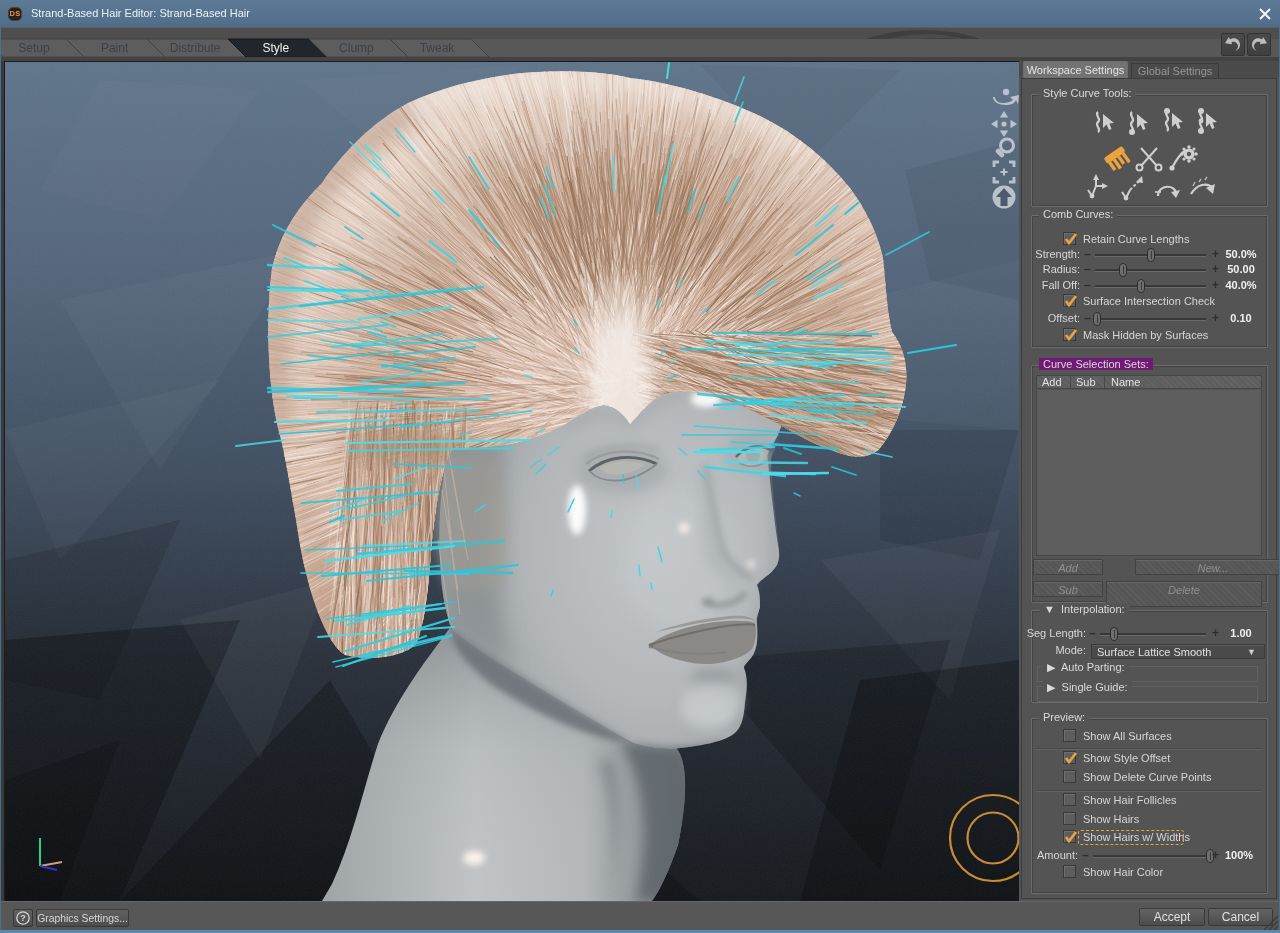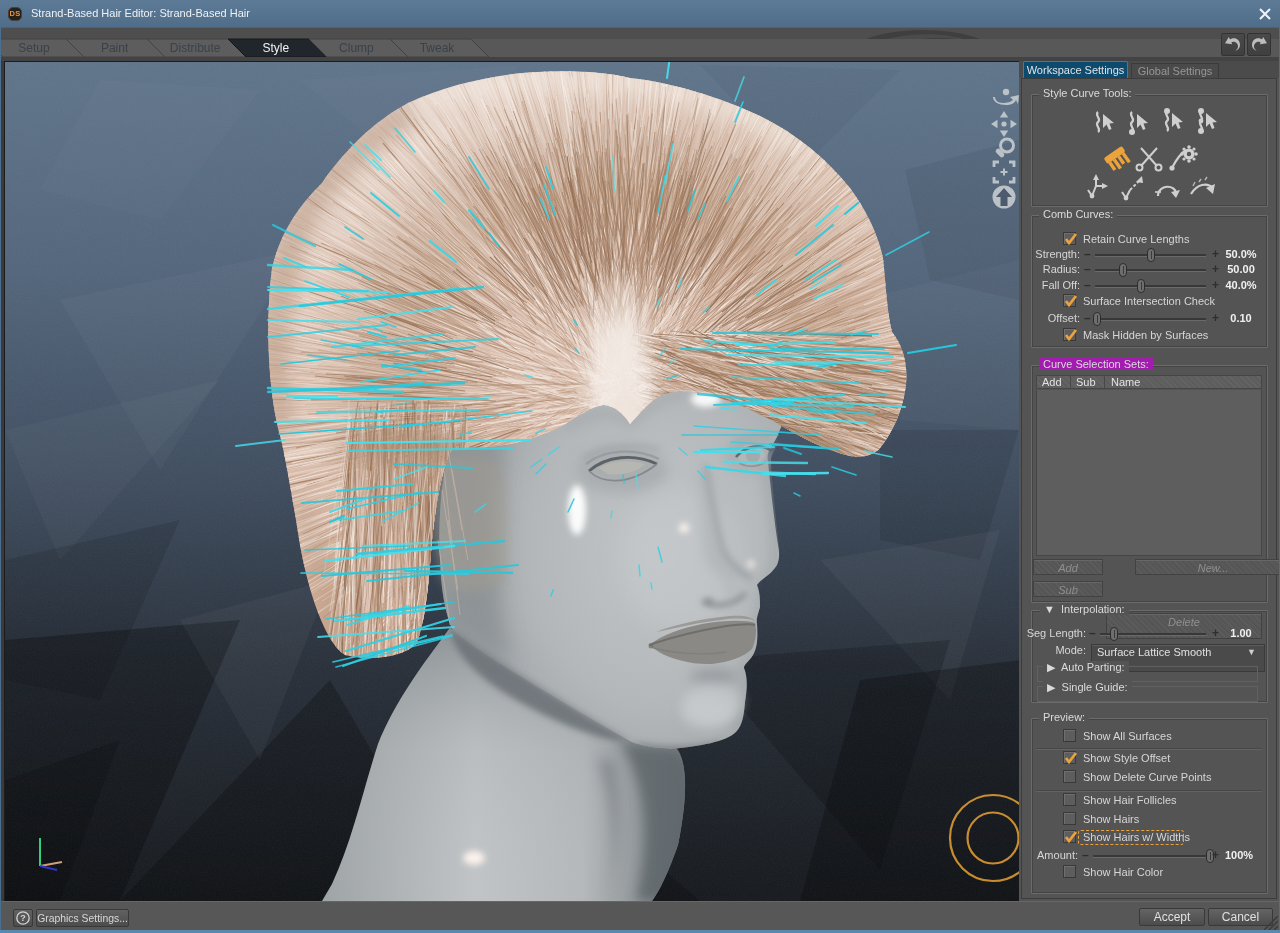--- a/index.html
+++ b/index.html
@@ -739,21 +739,21 @@
   <g transform="translate(1004,197)">
     <circle cx="0" cy="0" r="11.5"></circle>
     <path d="M0,-9 L8,0 L3.5,0 L3.5,9 L-3.5,9 L-3.5,0 L-8,0 Z" fill="#4b5a6c"></path>
   </g>
 </g>
 </svg>
 </div>
 <div style="position:absolute;left:1019px;top:61px;width:261px;height:840px;background:#545454"></div>
 <div style="position:absolute;left:1019px;top:61px;width:261px;height:17px;background:#4b4b4b"></div>
 <div style="position:absolute;left:1131px;top:63px;width:88px;height:15px;background:#4a4a4a;border:1px solid #3a3a3a;border-bottom:none;color:#969696;font-size:11px;text-align:center;line-height:15px">Global Settings</div>
-<div style="position:absolute;left:1023px;top:61px;width:105px;height:17px;background:#0c4a6e;border:1px solid #6d6d6d;border-bottom:none;color:#e3e3e3;font-size:11px;text-align:center;line-height:16px;border-radius:2px 2px 0 0">Workspace Settings</div>
+<div style="position:absolute;left:1023px;top:61px;width:105px;height:17px;background:#737373;border:1px solid #6d6d6d;border-bottom:none;color:#e3e3e3;font-size:11px;text-align:center;line-height:16px;border-radius:2px 2px 0 0">Workspace Settings</div>
 <div style="position:absolute;left:1021px;top:78px;width:256px;height:821px;border:1px solid #3c3c3c;background:#545454"></div>
 <div style="position:absolute;left:1031px;top:94px;width:237px;height:113px;border:1px solid #6b6b6b;border-radius:1px;box-shadow:inset 0 0 0 1px rgba(40,40,40,0.35)"></div>
 <div style="position:absolute;left:1039px;top:87px;background:#545454;padding:0 4px;font-size:11px;color:#dadada;white-space:nowrap">Style Curve Tools:</div>
 <svg width="240" height="120" viewBox="0 0 240 120" style="position:absolute;left:1028px;top:100px" xmlns="http://www.w3.org/2000/svg">
 <defs>
       <g id="curs">
         <path d="M0,0 L0,14 L3.5,10.5 L6,16 L8.5,15 L6.5,9.5 L11,9 Z" fill="#cfcfcf"></path>
       </g>
 <g id="sq">
         <path d="M0,0 C-4,3 4,7 0,10 C-4,13 4,17 0,20" stroke="#cfcfcf" stroke-width="2.2" fill="none"></path>
@@ -879,44 +879,44 @@
   </div>
 <div style="position:absolute;left:1212px;top:311px;font-size:12px;font-weight:bold;color:#2e2e2e">+</div>
 <div style="position:absolute;left:1211px;top:312px;width:60px;text-align:center;font-size:11px;font-weight:bold;color:#f0f0f0">0.10</div>
 <div style="position:absolute;left:1063px;top:328px;width:13px;height:13px;background:#5d5d5d;border:1px solid #393939;box-shadow:inset 1px 1px 0 #6f6f6f">
     <svg width="15" height="15" viewBox="0 0 15 15" style="position:absolute;left:-1px;top:-1px">
       <path d="M3,7 L6,11 L13,2" stroke="#eda33b" stroke-width="2.6" fill="none"></path>
     </svg>
   </div>
 <div style="position:absolute;left:1083px;top:329px;font-size:11px;color:#d6d6d6;white-space:nowrap">Mask Hidden by Surfaces</div>
 <div style="position:absolute;left:1031px;top:365px;width:237px;height:238px;border:1px solid #6b6b6b;border-radius:1px;box-shadow:inset 0 0 0 1px rgba(40,40,40,0.35)"></div>
-<div style="position:absolute;left:1039px;top:358px;background:#a21caf;padding:0 4px;font-size:11px;color:#dadada;white-space:nowrap">Curve Selection Sets:</div>
+<div style="position:absolute;left:1039px;top:358px;background:#701a75;padding:0 4px;font-size:11px;color:#dadada;white-space:nowrap">Curve Selection Sets:</div>
 <div style="position:absolute;left:1036px;top:375px;width:226px;height:14px;background:#5f5f5f;background-image:repeating-linear-gradient(45deg, rgba(255,255,255,0.035) 0 1px, rgba(0,0,0,0.04) 1px 2px, transparent 2px 4px);border:1px solid #464646"></div>
 <div style="position:absolute;left:1042px;top:376px;font-size:11px;color:#e2e2e2">Add</div>
 <div style="position:absolute;left:1076px;top:376px;font-size:11px;color:#e2e2e2">Sub</div>
 <div style="position:absolute;left:1111px;top:376px;font-size:11px;color:#e2e2e2">Name</div>
 <div style="position:absolute;left:1070px;top:376px;width:1px;height:13px;background:#484848"></div>
 <div style="position:absolute;left:1104px;top:376px;width:1px;height:13px;background:#484848"></div>
 <div style="position:absolute;left:1036px;top:390px;width:226px;height:166px;background:#5e5e5e;border:1px solid #464646;border-top:none"></div>
 <div style="position:absolute;left:1033px;top:559px;width:70px;height:16px;line-height:16px;background:#575757;background-image:repeating-linear-gradient(45deg, rgba(255,255,255,0.035) 0 1px, rgba(0,0,0,0.04) 1px 2px, transparent 2px 4px);border:1px solid #424242;box-shadow:inset 0 1px 0 #676767;color:#8f8f8f;font-style:italic;font-size:11px;text-align:center;">Add</div>
 <div style="position:absolute;left:1106px;top:559px;width:156px;height:16px;line-height:16px;background:#575757;background-image:repeating-linear-gradient(45deg, rgba(255,255,255,0.035) 0 1px, rgba(0,0,0,0.04) 1px 2px, transparent 2px 4px);border:1px solid #424242;box-shadow:inset 0 1px 0 #676767;color:#8f8f8f;font-style:italic;font-size:11px;text-align:center;margin-left:29px;">New...</div>
 <div style="position:absolute;left:1033px;top:581px;width:70px;height:16px;line-height:16px;background:#575757;background-image:repeating-linear-gradient(45deg, rgba(255,255,255,0.035) 0 1px, rgba(0,0,0,0.04) 1px 2px, transparent 2px 4px);border:1px solid #424242;box-shadow:inset 0 1px 0 #676767;color:#8f8f8f;font-style:italic;font-size:11px;text-align:center;">Sub</div>
-<div style="position:absolute;left:1106px;top:581px;width:156px;height:26px;line-height:16px;background:#575757;background-image:repeating-linear-gradient(45deg, rgba(255,255,255,0.035) 0 1px, rgba(0,0,0,0.04) 1px 2px, transparent 2px 4px);border:1px solid #424242;box-shadow:inset 0 1px 0 #676767;color:#8f8f8f;font-style:italic;font-size:11px;text-align:center;margin-top:32px;">Delete</div>
+<div style="position:absolute;left:1106px;top:581px;width:156px;height:26px;line-height:16px;background:#575757;background-image:repeating-linear-gradient(45deg, rgba(255,255,255,0.035) 0 1px, rgba(0,0,0,0.04) 1px 2px, transparent 2px 4px);border:1px solid #424242;box-shadow:inset 0 1px 0 #676767;color:#8f8f8f;font-style:italic;font-size:11px;text-align:center;">Delete</div>
 <div style="position:absolute;left:1031px;top:610px;width:237px;height:93px;border:1px solid #6b6b6b;border-radius:1px;box-shadow:inset 0 0 0 1px rgba(40,40,40,0.35)"></div>
 <div style="position:absolute;left:1040px;top:603px;background:#545454;padding:0 4px;font-size:11px;color:#dadada;white-space:nowrap">▼&nbsp; Interpolation:</div>
 <div style="position:absolute;right:194px;top:627px;font-size:11px;color:#d6d6d6;white-space:nowrap">Seg Length:</div>
 <div style="position:absolute;left:1089px;top:626px;font-size:12px;font-weight:bold;color:#2e2e2e">–</div>
 <div style="position:absolute;left:1100px;top:633px;width:106px;height:2px;background:#383838;box-shadow:0 1px 0 #6a6a6a"></div>
 <div style="position:absolute;left:1110px;top:627px;width:8px;height:14px;background:#6e6e6e;border:1px solid #2c2c2c;border-radius:4px">
     <div style="position:absolute;left:3px;top:2px;width:1px;height:8px;background:#3a3a3a"></div>
   </div>
 <div style="position:absolute;left:1212px;top:626px;font-size:12px;font-weight:bold;color:#2e2e2e">+</div>
 <div style="position:absolute;left:1211px;top:627px;width:60px;text-align:center;font-size:11px;font-weight:bold;color:#f0f0f0">1.00</div>
 <div style="position:absolute;right:194px;top:644px;font-size:11px;color:#d6d6d6">Mode:</div>
-<div style="position:absolute;left:1091px;top:644px;width:174px;height:28px;background:#4a4a4a;border:1px solid #3a3a3a;box-shadow:inset 0 1px 0 #5c5c5c;color:#e0e0e0;font-size:11px;line-height:15px;padding-left:5px">Surface Lattice Smooth<span style="position:absolute;right:8px;top:0;color:#cfcfcf;font-size:9px">▼</span></div>
+<div style="position:absolute;left:1091px;top:644px;width:174px;height:15px;background:#4a4a4a;border:1px solid #3a3a3a;box-shadow:inset 0 1px 0 #5c5c5c;color:#e0e0e0;font-size:11px;line-height:15px;padding-left:5px">Surface Lattice Smooth<span style="position:absolute;right:8px;top:0;color:#cfcfcf;font-size:9px">▼</span></div>
 <div style="position:absolute;left:1037px;top:666px;width:221px;height:16px;border:1px solid #616161"></div>
 <div style="position:absolute;left:1043px;top:661px;background:#545454;padding:0 4px;font-size:11px;color:#dadada">▶&nbsp; Auto Parting:</div>
 <div style="position:absolute;left:1037px;top:686px;width:221px;height:16px;border:1px solid #616161"></div>
 <div style="position:absolute;left:1043px;top:681px;background:#545454;padding:0 4px;font-size:11px;color:#dadada">▶&nbsp; Single Guide:</div>
 <div style="position:absolute;left:1031px;top:718px;width:237px;height:176px;border:1px solid #6b6b6b;border-radius:1px;box-shadow:inset 0 0 0 1px rgba(40,40,40,0.35)"></div>
 <div style="position:absolute;left:1039px;top:711px;background:#545454;padding:0 4px;font-size:11px;color:#dadada;white-space:nowrap">Preview:</div>
 <div style="position:absolute;left:1063px;top:729px;width:13px;height:13px;background:#5d5d5d;border:1px solid #393939;box-shadow:inset 1px 1px 0 #6f6f6f"></div>
 <div style="position:absolute;left:1083px;top:730px;font-size:11px;color:#d6d6d6;white-space:nowrap">Show All Surfaces</div>
 <div style="position:absolute;left:1036px;top:748px;width:226px;height:1px;background:#474747;box-shadow:0 1px 0 #636363"></div>
 <div style="position:absolute;left:1063px;top:751px;width:13px;height:13px;background:#5d5d5d;border:1px solid #393939;box-shadow:inset 1px 1px 0 #6f6f6f">

